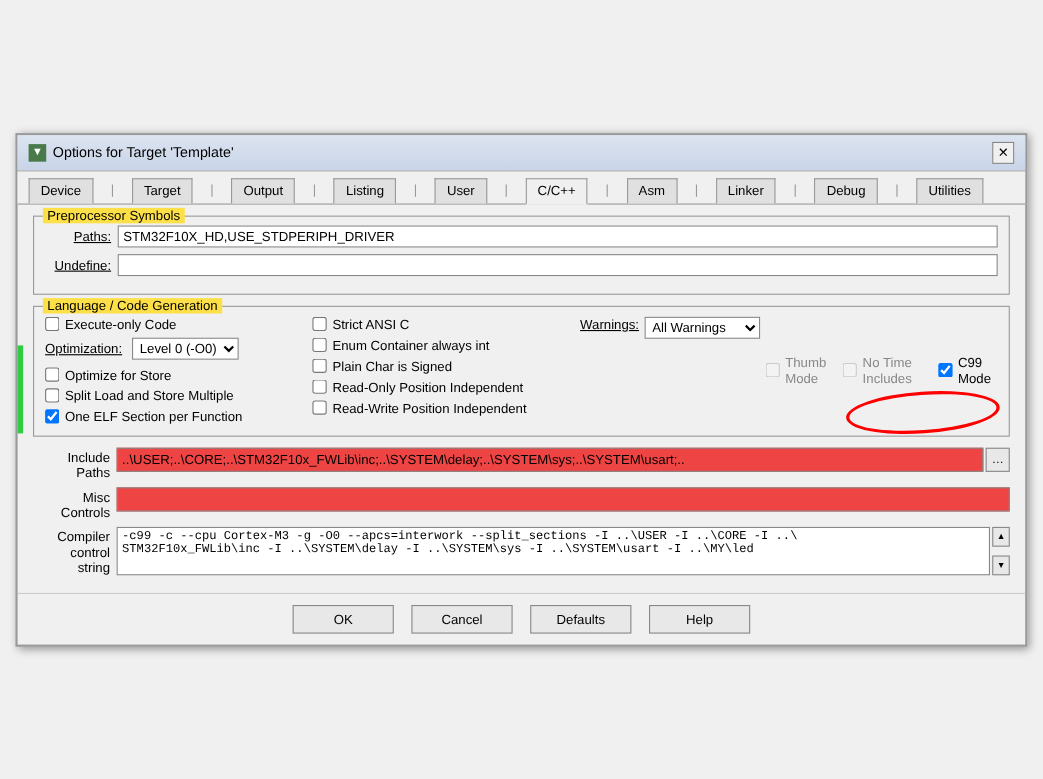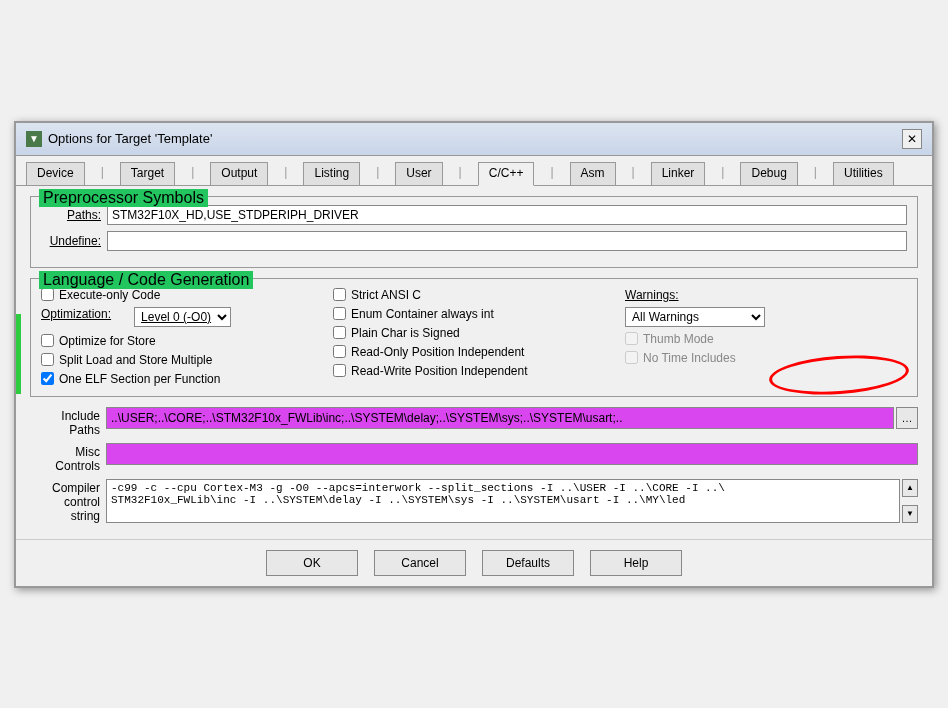--- a/index.html
+++ b/index.html
@@ -94,23 +94,23 @@
     .group-box {
       border: 1px solid #999;
       padding: 8px 10px 10px 10px;
       margin-bottom: 10px;
       position: relative;
     }
     .group-label {
       position: absolute;
       top: -8px;
       left: 8px;
-      background: #22c55e;
+      background: #fde047;
       padding: 0 4px;
-      font-size: 16px;
+      font-size: 12px;
     }
     .field-row {
       display: flex;
       align-items: center;
       margin-bottom: 6px;
     }
     .field-label {
       min-width: 60px;
       text-align: right;
       margin-right: 6px;
@@ -139,36 +139,35 @@
       align-items: center;
       gap: 5px;
       font-size: 12px;
     }
     .checkbox-row input[type=checkbox] {
       width: 13px;
       height: 13px;
     }
     .opt-row {
       display: flex;
-      align-items: flex-start;
-      gap: 19px;
+      align-items: center;
+      gap: 5px;
       font-size: 12px;
       margin-bottom: 2px;
-      text-decoration: underline;
     }
     select {
       height: 20px;
       font-size: 12px;
       border: 1px solid #888;
       background: white;
       padding: 0 2px;
     }
     .warnings-col {
       display: flex;
-      flex-direction: column;
+      flex-direction: row;
       gap: 5px;
     }
     .warnings-label {
       font-size: 12px;
       text-decoration: underline;
     }
     .disabled-text {
       color: #888;
     }
     .bottom-fields {
@@ -183,21 +182,21 @@
       min-width: 70px;
       text-align: right;
       margin-right: 6px;
       font-size: 12px;
       padding-top: 2px;
     }
     .bottom-text-input {
       flex: 1;
       height: 22px;
       border: 1px solid #888;
-      background: #d946ef;
+      background: #ef4444;
       padding: 1px 4px;
       font-size: 12px;
     }
     .browse-btn {
       width: 22px;
       height: 22px;
       border: 1px solid #888;
       background: #e8e8e8;
       cursor: pointer;
       display: flex;
@@ -374,20 +373,24 @@
             <option>Unspecified</option>
           </select>
           <div class="checkbox-row disabled-text">
             <input type="checkbox" disabled="" style="">
             <span>Thumb Mode</span>
           </div>
           <div class="checkbox-row disabled-text">
             <input type="checkbox" disabled="" style="">
             <span>No Time Includes</span>
           </div>
+          <div class="checkbox-row" style="position:relative;">
+            <input type="checkbox" checked="" style="">
+            <span>C99 Mode</span>
+          </div>
         </div>
       </div>
 
       <div style="position:absolute; bottom: 2px; right: 8px; width: 140px; height: 38px; border: 3px solid red; border-radius: 50%; transform: rotate(-4deg); pointer-events: none;"></div>
 
     </div>
 
     <div class="bottom-fields">
 
       <div class="bottom-field-row">

